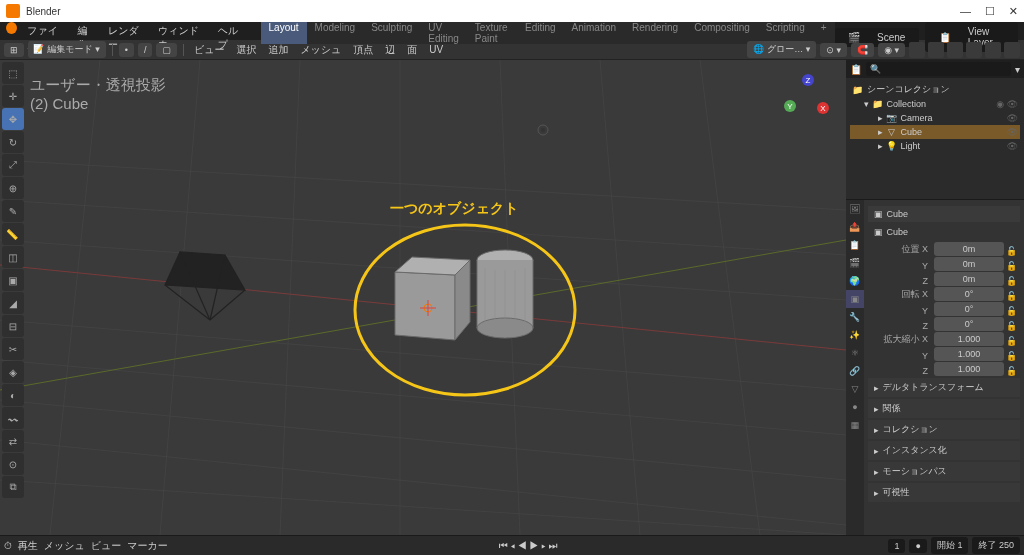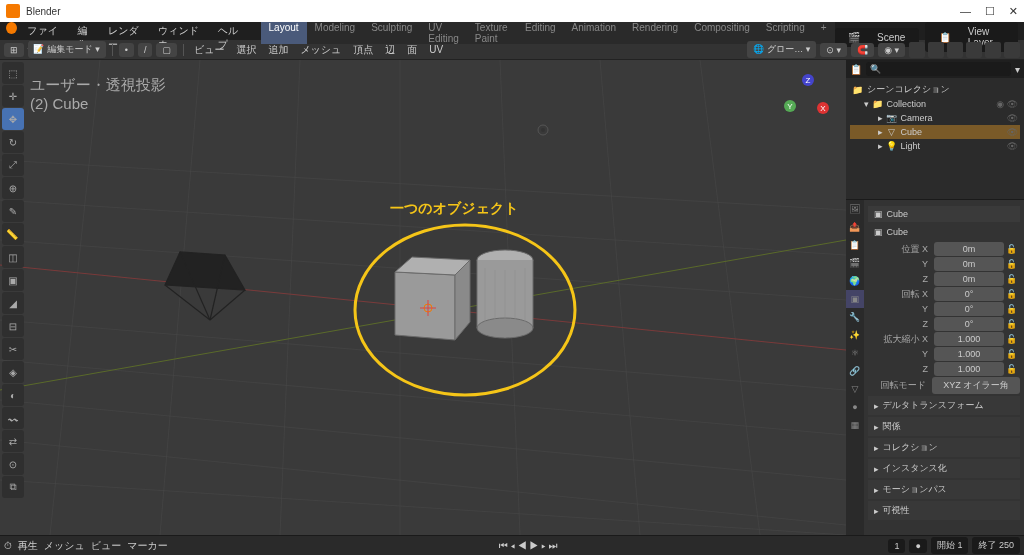--- a/index.html
+++ b/index.html
@@ -39,21 +39,21 @@
 .outliner .node.sel{background:#7a5a28}
 .outliner .node .ico{width:12px;height:12px;display:flex;align-items:center;justify-content:center}
 .outliner .node .rico{margin-left:auto;display:flex;gap:2px;color:#666}
 .props{flex:1;display:flex;background:#333;overflow:hidden}
 .props .tabs-v{width:18px;background:#2a2a2a;display:flex;flex-direction:column}
 .props .tabs-v .vt{width:18px;height:18px;display:flex;align-items:center;justify-content:center;color:#888;font-size:9px}
 .props .tabs-v .vt.active{background:#446}
 .props .content{flex:1;padding:4px;font-size:9px;overflow:hidden}
 .props .hdr{background:#3a3a3a;padding:3px 6px;margin:2px 0;display:flex;align-items:center;gap:4px}
 .props .panel-title{background:#3f3f3f;padding:3px 6px;margin-top:4px;font-size:9px}
-.props .row{display:flex;align-items:center;margin:1px 0}
+.props .row{display:flex;align-items:flex-end;margin:1px 0}
 .props .row .lbl{flex:1;text-align:right;padding-right:6px;color:#aaa}
 .props .row .val{width:70px;background:#555;padding:2px 4px;text-align:center;border-radius:3px;font-size:9px}
 .props .row .icon-btn{width:14px;margin-left:2px;color:#666}
 .props .collapse{padding:3px 6px;background:#383838;margin-top:2px;display:flex;align-items:center;gap:4px}
 .timeline{height:20px;background:#2a2a2a;display:flex;align-items:center;padding:0 4px;gap:6px;border-top:1px solid #1a1a1a}
 .timeline .right{margin-left:auto;display:flex;gap:4px;align-items:center}
 .timeline .fld{background:#1a1a1a;padding:2px 6px;border-radius:3px;font-size:9px}
 </style>
 </head>
 <body>
@@ -327,24 +327,20 @@
         <div class="row">
             <span class="lbl">Y</span>
             <span class="val">1.000</span>
             <span class="icon-btn">🔓</span>
           </div>
         <div class="row">
             <span class="lbl">Z</span>
             <span class="val">1.000</span>
             <span class="icon-btn">🔓</span>
           </div>
-        <div class="row">
-            <span class="lbl">回転モード</span>
-            <span class="val" style="width:88px">XYZ オイラー角</span>
-          </div>
         <div class="collapse">▸ <span>デルタトランスフォーム</span></div>
         <div class="collapse">▸ <span>関係</span></div>
         <div class="collapse">▸ <span>コレクション</span></div>
         <div class="collapse">▸ <span>インスタンス化</span></div>
         <div class="collapse">▸ <span>モーションパス</span></div>
         <div class="collapse">▸ <span>可視性</span></div>
 
       </div>
     </div>
   </div>

